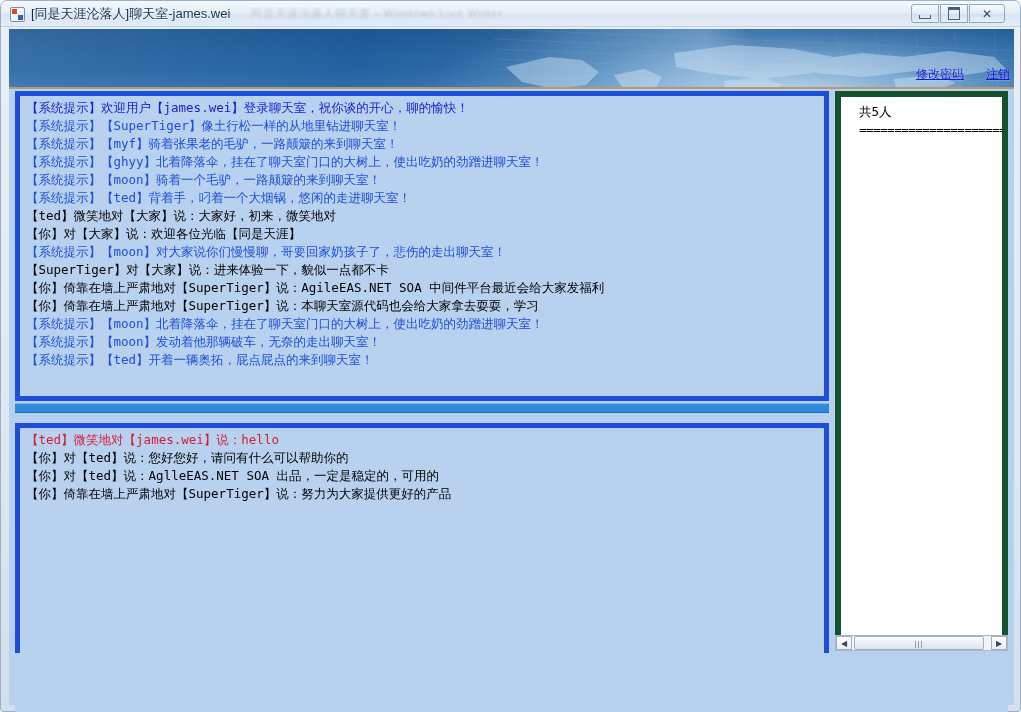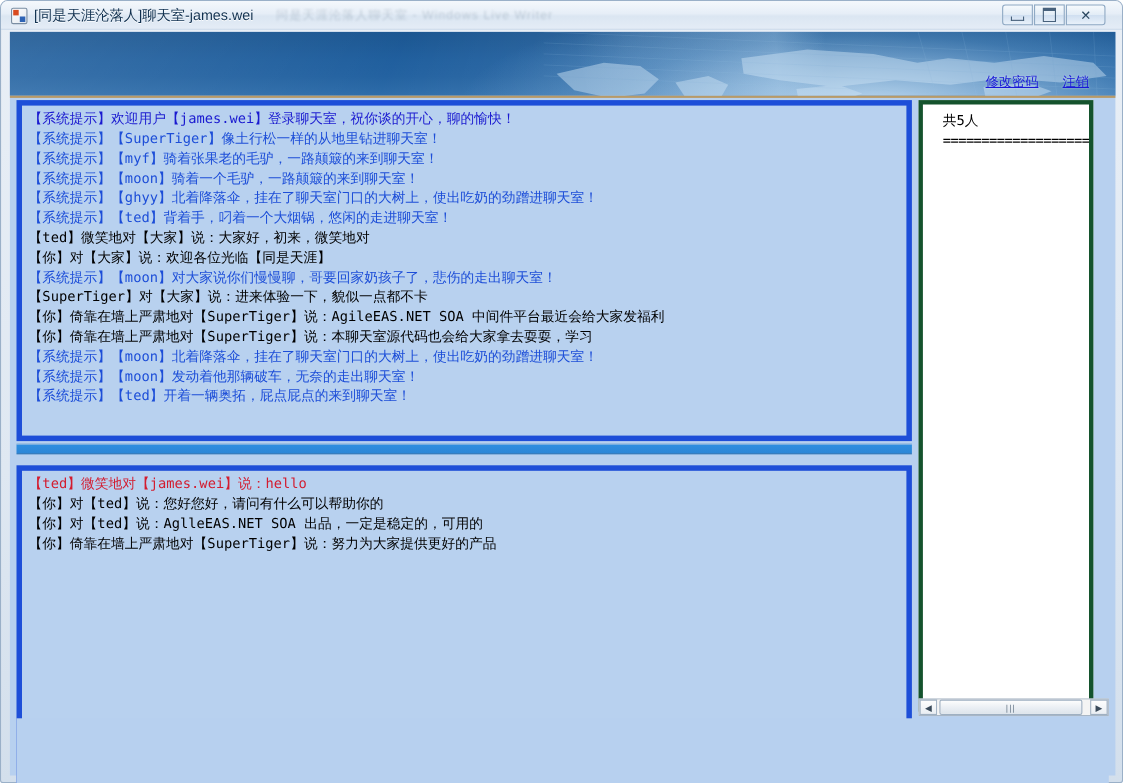--- a/index.html
+++ b/index.html
@@ -107,21 +107,21 @@
     width: 520px; height: 70px;
     opacity: 0.55;
   }
   #banner-streak {
     position:absolute; right: 120px; top: -40px;
     width: 360px; height: 140px;
     background: linear-gradient(100deg, rgba(255,255,255,0) 0%, rgba(190,220,245,0.30) 48%, rgba(255,255,255,0) 60%);
     transform: rotate(-14deg);
   }
   #banner-links {
-    position: absolute; right: 24px; bottom: 4px;
+    position: absolute; right: 4px; bottom: 4px;
     display: flex; gap: 22px;
     font-size: 12px;
   }
   #banner-links a {
     color: #1818d8; text-decoration: underline; cursor: pointer;
     text-shadow: 0 0 2px rgba(255,255,255,0.45);
   }
 
   
   .chat-box {
@@ -156,23 +156,23 @@
   .msg { display: block; }
   .c-blue    { color: #1a1ad0; }
   .c-magenta { color: #1d4ed8; }
   .c-black   { color: #000000; }
   .c-red     { color: #d31c2f; }
 
   
   #userlist-wrap {
     position: absolute;
     left: 826px; top: 62px;
-    width: 159px; height: 556px;
+    width: 173px; height: 556px;
     background: #ffffff;
-    border: 4px solid #14532d;
+    border: 6px solid #14532d;
     overflow: hidden;
   }
   #userlist {
     padding: 6px 2px 2px 18px;
     font-family: "DejaVu Sans Mono", "Liberation Mono", monospace;
     font-size: 12.5px;
     line-height: 18px;
     color: #000;
     white-space: nowrap;
   }
@@ -263,22 +263,22 @@
       <div id="banner-links">
         <a>修改密码</a>
         <a>注销</a>
       </div>
     </div>
 
     <div class="chat-box" id="public-chat">
         <div class="msg"><span class="c-blue">【系统提示】欢迎用户</span><span class="c-blue">【james.wei】</span><span class="c-blue">登录聊天室，祝你谈的开心，聊的愉快！</span></div>
         <div class="msg"><span class="c-magenta">【系统提示】</span><span class="c-magenta">【SuperTiger】</span><span class="c-magenta">像土行松一样的从地里钻进聊天室！</span></div>
         <div class="msg"><span class="c-magenta">【系统提示】</span><span class="c-magenta">【myf】</span><span class="c-magenta">骑着张果老的毛驴，一路颠簸的来到聊天室！</span></div>
+        <div class="msg"><span class="c-magenta">【系统提示】</span><span class="c-magenta">【ghyy】</span><span class="c-magenta">北着降落伞，挂在了聊天室门口的大树上，使出吃奶的劲蹭进聊天室！</span></div>
         <div class="msg"><span class="c-magenta">【系统提示】</span><span class="c-magenta">【moon】</span><span class="c-magenta">骑着一个毛驴，一路颠簸的来到聊天室！</span></div>
-        <div class="msg"><span class="c-magenta">【系统提示】</span><span class="c-magenta">【ghyy】</span><span class="c-magenta">北着降落伞，挂在了聊天室门口的大树上，使出吃奶的劲蹭进聊天室！</span></div>
         <div class="msg"><span class="c-magenta">【系统提示】</span><span class="c-magenta">【ted】</span><span class="c-magenta">背着手，叼着一个大烟锅，悠闲的走进聊天室！</span></div>
         <div class="msg"><span class="c-black">【ted】微笑地对</span><span class="c-black">【大家】</span><span class="c-black">说：大家好，初来，微笑地对</span></div>
         <div class="msg"><span class="c-black">【你】对</span><span class="c-black">【大家】</span><span class="c-black">说：欢迎各位光临【同是天涯】</span></div>
         <div class="msg"><span class="c-magenta">【系统提示】</span><span class="c-magenta">【moon】</span><span class="c-magenta">对大家说你们慢慢聊，哥要回家奶孩子了，悲伤的走出聊天室！</span></div>
         <div class="msg"><span class="c-black">【SuperTiger】对</span><span class="c-black">【大家】</span><span class="c-black">说：进来体验一下，貌似一点都不卡</span></div>
         <div class="msg"><span class="c-black">【你】倚靠在墙上严肃地对</span><span class="c-black">【SuperTiger】</span><span class="c-black">说：AgileEAS.NET SOA 中间件平台最近会给大家发福利</span></div>
         <div class="msg"><span class="c-black">【你】倚靠在墙上严肃地对</span><span class="c-black">【SuperTiger】</span><span class="c-black">说：本聊天室源代码也会给大家拿去耍耍，学习</span></div>
         <div class="msg"><span class="c-magenta">【系统提示】</span><span class="c-magenta">【moon】</span><span class="c-magenta">北着降落伞，挂在了聊天室门口的大树上，使出吃奶的劲蹭进聊天室！</span></div>
         <div class="msg"><span class="c-magenta">【系统提示】</span><span class="c-magenta">【moon】</span><span class="c-magenta">发动着他那辆破车，无奈的走出聊天室！</span></div>
         <div class="msg"><span class="c-magenta">【系统提示】</span><span class="c-magenta">【ted】</span><span class="c-magenta">开着一辆奥拓，屁点屁点的来到聊天室！</span></div>

